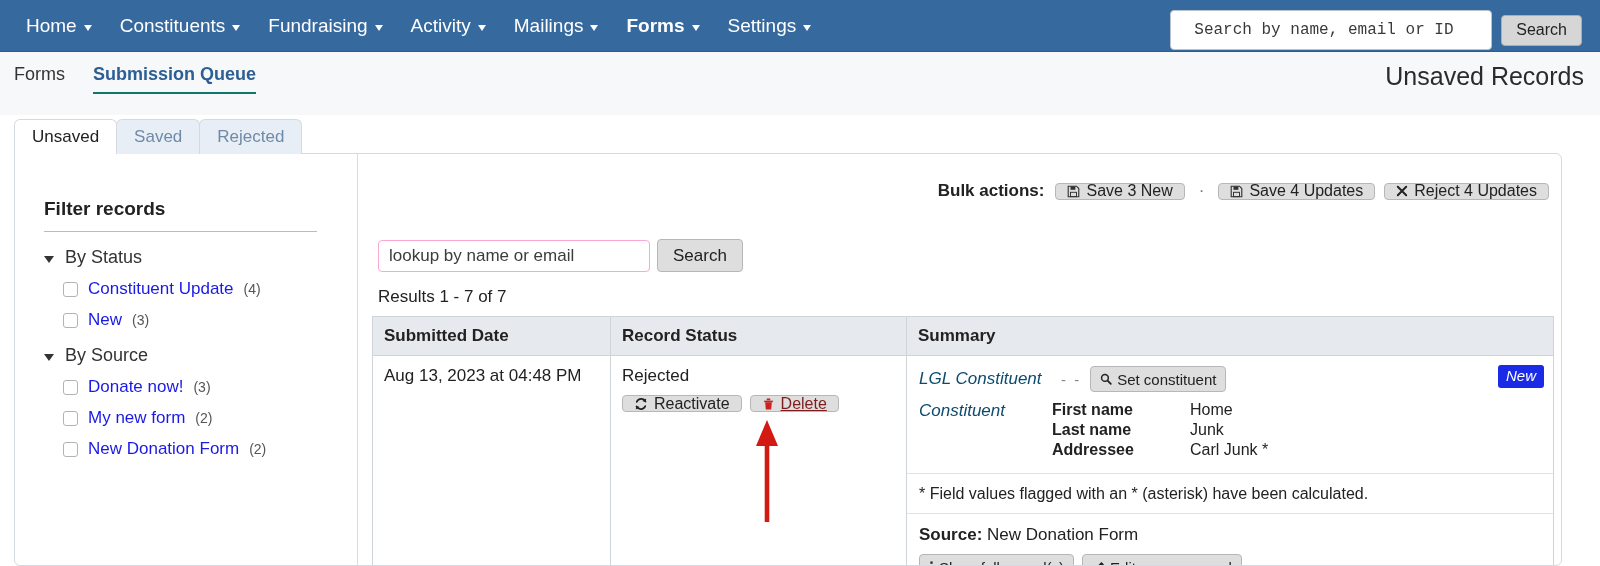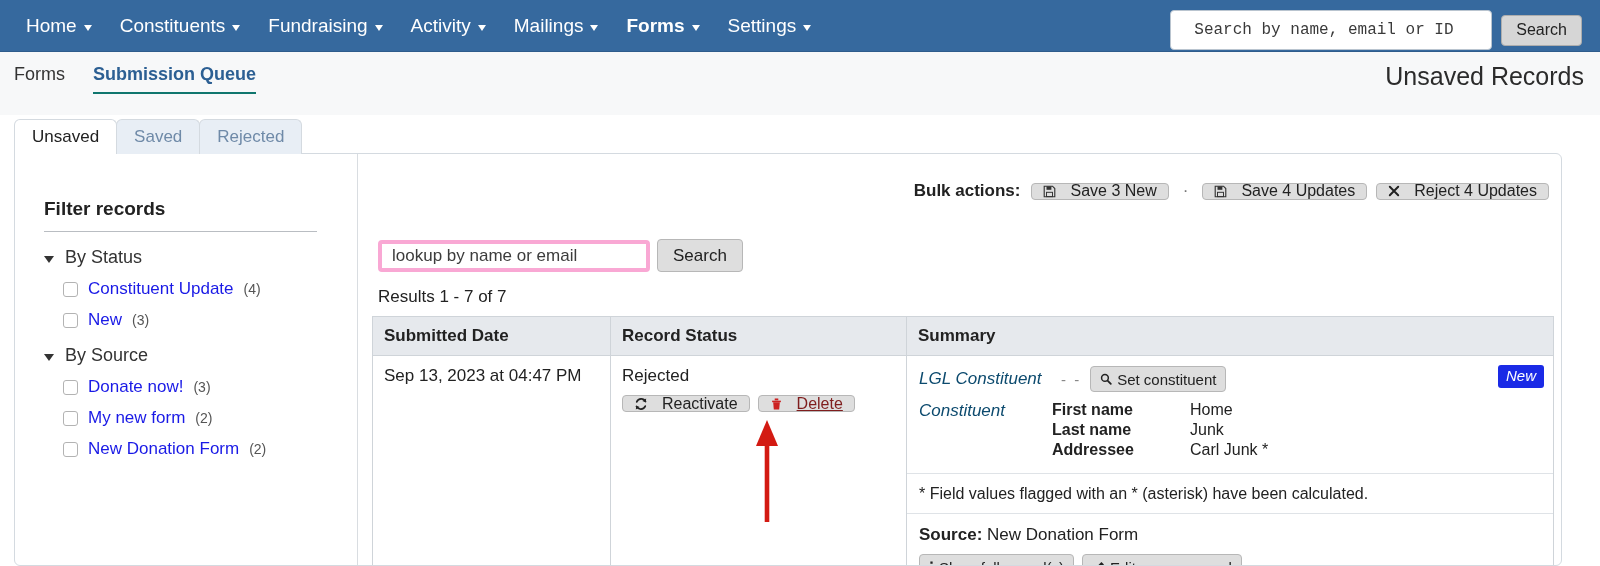--- a/index.html
+++ b/index.html
@@ -135,34 +135,34 @@
   
   .content { position: absolute; left: 343px; top: 0; right: 0; height: 413px; }
 
   .bulkrow {
     position: absolute; right: 12px; top: 27px;
     display: flex; align-items: center; gap: 9px; justify-content: space-between;
   }
   .bulk-label { font-size: 17px; font-weight: bold; color: #222; margin-right: 2px; }
   .bulk-sep { color: #777; font-size: 17px; padding: 0 5px; }
   .btn {
-    display: inline-flex; align-items: center; gap: 14px;
+    display: inline-flex; align-items: center; gap: 6px;
     height: 17px; padding: 0 11px; border: 1px solid #b7b7b7;
     border-radius: 4px; background: #dedede; color: #222;
     font-size: 16px; cursor: pointer; white-space: nowrap;
     font-family: "Liberation Sans", sans-serif;
   }
   .btn svg { flex: none; }
 
   .lookuprow {
     position: absolute; left: 20px; top: 85px;
     display: flex; align-items: center; gap: 7px;
   }
   .lookup-input {
-    width: 272px; height: 32px; border: 4px solid #f9a8d4; border-radius: 4px;
+    width: 272px; height: 32px; border: 1px solid #f9a8d4; border-radius: 4px;
     padding: 0 10px; font-size: 17px; color: #333; background: #fff;
     font-family: "Liberation Sans", sans-serif; outline: none;
   }
   .lookup-input::placeholder { color: #3c3c3c; }
   .lookup-btn {
     height: 33px; padding: 0 15px; border: 1px solid #b7b7b7; border-radius: 4px;
     background: #dedede; font-size: 17px; color: #222; cursor: pointer;
     font-family: "Liberation Sans", sans-serif;
   }
   .results-text {
@@ -382,21 +382,21 @@
         <tr>
           <th>Submitted Date</th>
           <th>Record Status</th>
           <th>Summary</th>
         </tr>
       </thead>
       <tbody>
         <tr>
           <td>
             <div class="cell-pad">
-              <span class="status-text">Sep 13, 2023 at 04:47 PM</span>
+              <span class="status-text">Aug 13, 2023 at 04:48 PM</span>
             </div>
           </td>
           <td>
             <div class="cell-pad">
               <div class="status-text">Rejected</div>
               <div class="status-btns">
                 <button class="btn">
                   <svg width="14" height="14" viewBox="0 0 16 16">
                     <path d="M13.2 5.2A5.6 5.6 0 0 0 3.1 5.6" fill="none" stroke="#222" stroke-width="1.9" stroke-linecap="round"></path>
                     <path d="M2.8 10.8A5.6 5.6 0 0 0 12.9 10.4" fill="none" stroke="#222" stroke-width="1.9" stroke-linecap="round"></path>

